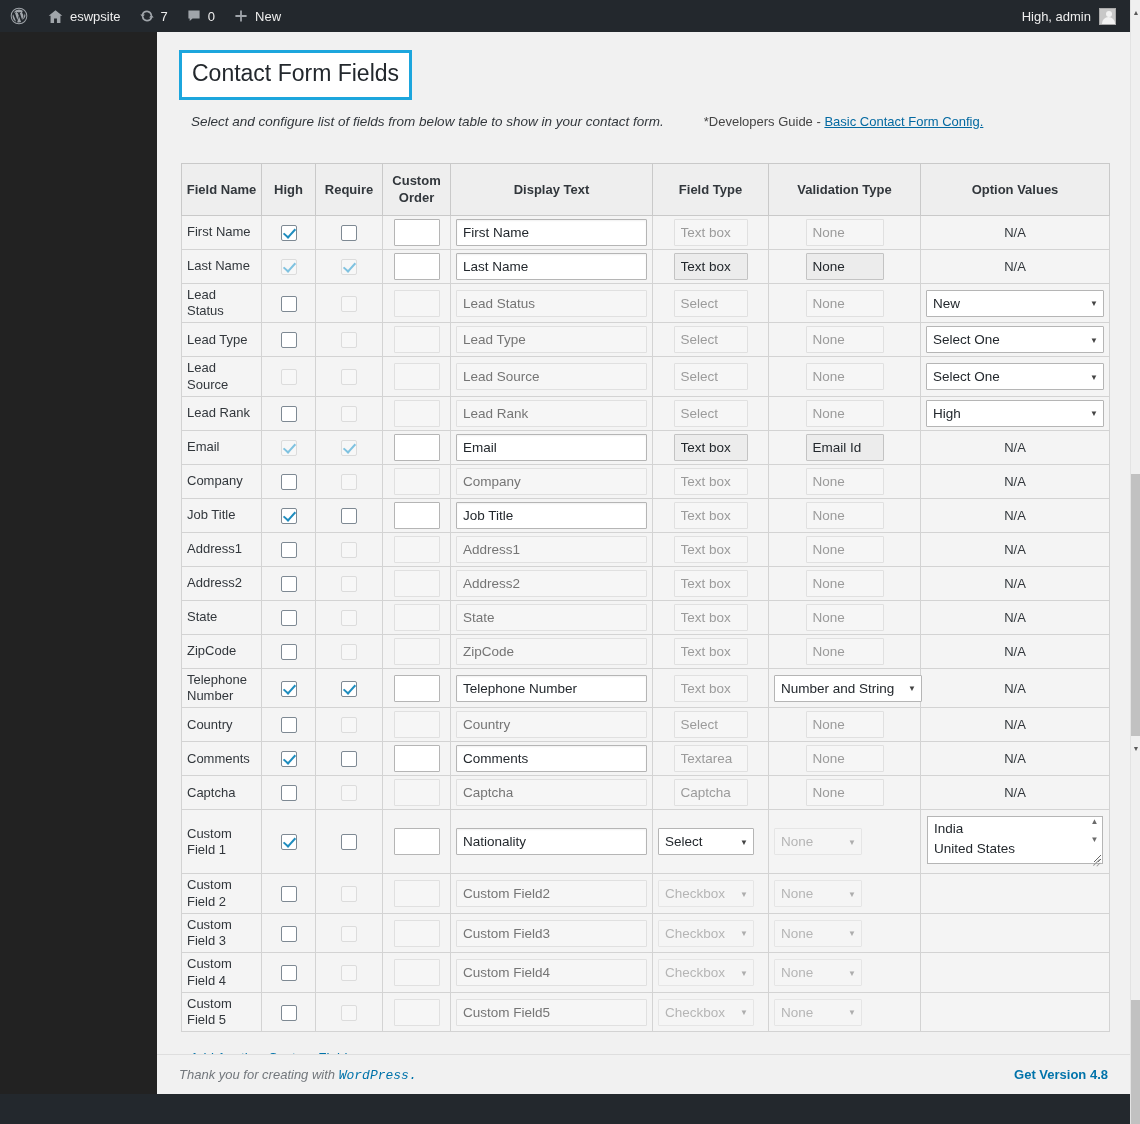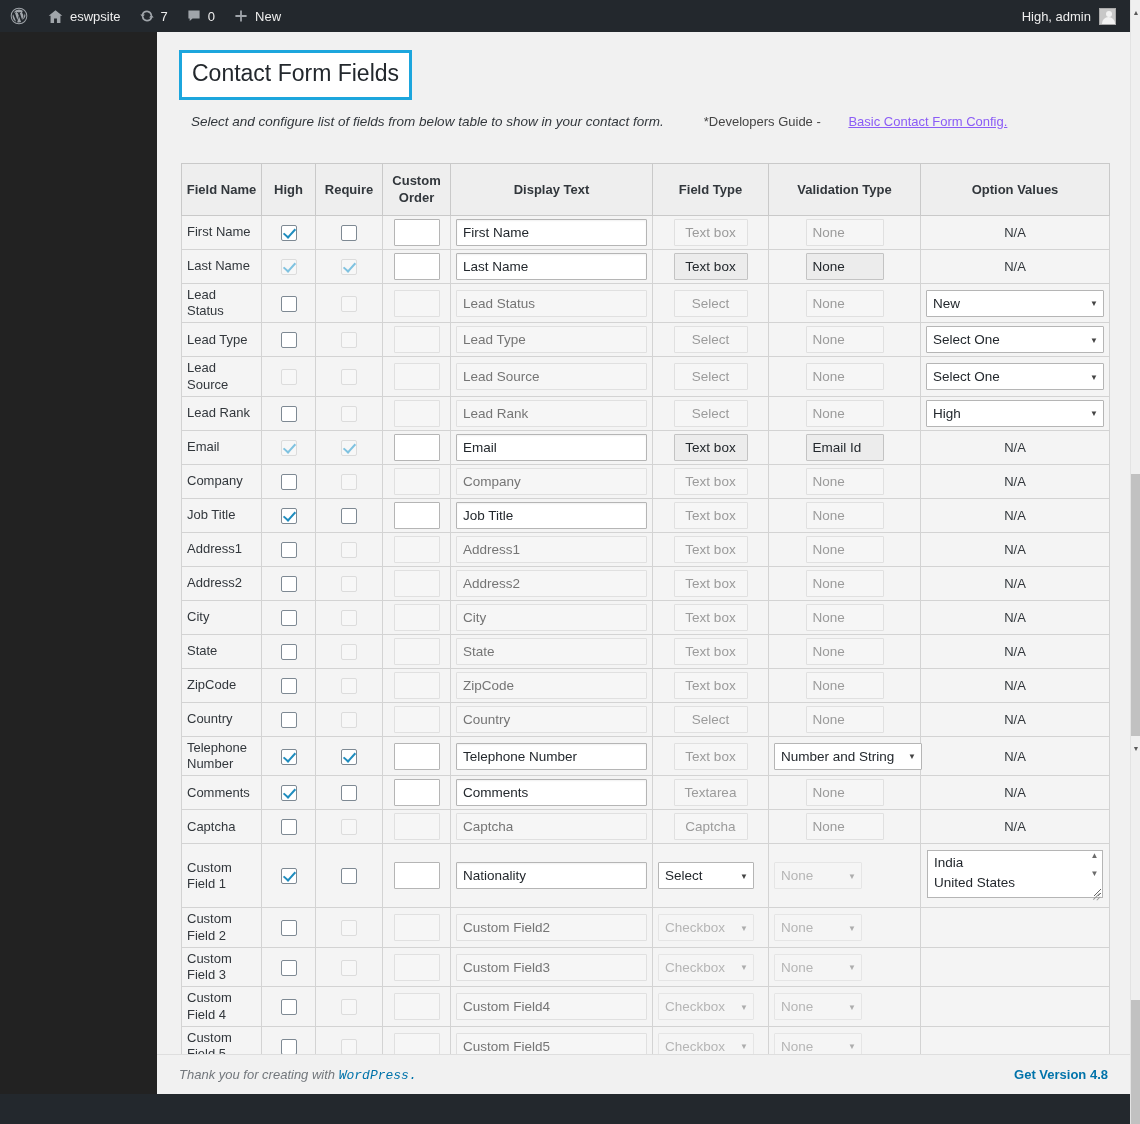--- a/index.html
+++ b/index.html
@@ -97,21 +97,21 @@
     color: #32373c;
     display: flex;
     align-items: baseline;
   }
   .subline .devguide {
     margin-left: 40px;
     font-style: normal;
     color: #444;
     font-size: 13px;
   }
-  .subline .devguide a { color: #8b5cf6; text-decoration: underline; margin-left: 24px; }
+  .subline .devguide a { color: #0369a1; text-decoration: underline; }
 
   
   .tablewrap { margin: 34px 0 0 2px; }
   table.cfields {
     border-collapse: collapse;
     border-spacing: 0;
     width: 928px;
     background: #f4f4f4;
     border: 1px solid #c9c9c9;
     table-layout: fixed;
@@ -199,21 +199,21 @@
     border-color: #e0e0e0;
     color: #9b9b9b;
     box-shadow: none;
   }
   input.readonly-dark {
     background: #ececec !important;
     border-color: #c3c3c3 !important;
     color: #23282d !important;
     font-weight: normal;
   }
-  input.ftype { width: 74px; text-align: center; }
+  input.ftype { width: 74px; text-align: left; }
   input.vtype { width: 78px; text-align: left; }
 
   select.sel {
     width: 100%;
     height: 27px;
     font-size: 13.5px;
     font-family: "Liberation Sans", sans-serif;
     padding: 1px 20px 1px 6px;
     border: 1px solid #b5b5b5;
     background-color: #fff;
@@ -549,69 +549,59 @@
               <td class="cname">Address2</td>
               <td class="center"><input type="checkbox" style=""></td>
               <td class="center"><input type="checkbox" disabled="" style=""></td>
               <td class="center"><input type="text" class="ord" disabled="" style=""></td>
               <td><input type="text" class="txt" disabled="" placeholder="Address2" style=""></td>
               <td class="center"><input type="text" class="txt ftype" disabled="" value="Text box" style=""></td>
               <td class="center"><input type="text" class="txt vtype" disabled="" value="None" style=""></td>
               <td class="center">N/A</td>
             </tr>
             <tr>
-              <td class="cname">City</td>
-              <td class="center"><input type="checkbox" style=""></td>
-              <td class="center"><input type="checkbox" disabled="" style=""></td>
-              <td class="center"><input type="text" class="ord" disabled="" style=""></td>
-              <td><input type="text" class="txt" disabled="" placeholder="City" style=""></td>
-              <td class="center"><input type="text" class="txt ftype" disabled="" value="Text box" style=""></td>
-              <td class="center"><input type="text" class="txt vtype" disabled="" value="None" style=""></td>
-              <td class="center">N/A</td>
-            </tr>
-            <tr>
               <td class="cname">State</td>
               <td class="center"><input type="checkbox" style=""></td>
               <td class="center"><input type="checkbox" disabled="" style=""></td>
               <td class="center"><input type="text" class="ord" disabled="" style=""></td>
               <td><input type="text" class="txt" disabled="" placeholder="State" style=""></td>
               <td class="center"><input type="text" class="txt ftype" disabled="" value="Text box" style=""></td>
               <td class="center"><input type="text" class="txt vtype" disabled="" value="None" style=""></td>
               <td class="center">N/A</td>
             </tr>
             <tr>
               <td class="cname">ZipCode</td>
               <td class="center"><input type="checkbox" style=""></td>
               <td class="center"><input type="checkbox" disabled="" style=""></td>
               <td class="center"><input type="text" class="ord" disabled="" style=""></td>
               <td><input type="text" class="txt" disabled="" placeholder="ZipCode" style=""></td>
               <td class="center"><input type="text" class="txt ftype" disabled="" value="Text box" style=""></td>
-              <td class="center"><input type="text" class="txt vtype" disabled="" value="None" style=""></td>
-              <td class="center">N/A</td>
-            </tr>
-            <tr>
-              <td class="cname">Country</td>
-              <td class="center"><input type="checkbox" style=""></td>
-              <td class="center"><input type="checkbox" disabled="" style=""></td>
-              <td class="center"><input type="text" class="ord" disabled="" style=""></td>
-              <td><input type="text" class="txt" disabled="" placeholder="Country" style=""></td>
-              <td class="center"><input type="text" class="txt ftype" disabled="" value="Select" style=""></td>
               <td class="center"><input type="text" class="txt vtype" disabled="" value="None" style=""></td>
               <td class="center">N/A</td>
             </tr>
             <tr>
               <td class="cname">Telephone Number</td>
               <td class="center"><input type="checkbox" checked="" style=""></td>
               <td class="center"><input type="checkbox" checked="" style=""></td>
               <td class="center"><input type="text" class="ord" style=""></td>
               <td><input type="text" class="txt" value="Telephone Number" style=""></td>
               <td class="center"><input type="text" class="txt ftype" disabled="" value="Text box" style=""></td>
               <td class="center">
                 <span class="selwrap phone"><select class="sel"><option>Number and String</option></select></span>
               </td>
+              <td class="center">N/A</td>
+            </tr>
+            <tr>
+              <td class="cname">Country</td>
+              <td class="center"><input type="checkbox" style=""></td>
+              <td class="center"><input type="checkbox" disabled="" style=""></td>
+              <td class="center"><input type="text" class="ord" disabled="" style=""></td>
+              <td><input type="text" class="txt" disabled="" placeholder="Country" style=""></td>
+              <td class="center"><input type="text" class="txt ftype" disabled="" value="Select" style=""></td>
+              <td class="center"><input type="text" class="txt vtype" disabled="" value="None" style=""></td>
               <td class="center">N/A</td>
             </tr>
             <tr>
               <td class="cname">Comments</td>
               <td class="center"><input type="checkbox" checked="" style=""></td>
               <td class="center"><input type="checkbox" style=""></td>
               <td class="center"><input type="text" class="ord" style=""></td>
               <td><input type="text" class="txt" value="Comments" style=""></td>
               <td class="center"><input type="text" class="txt ftype" disabled="" value="Textarea" style=""></td>
               <td class="center"><input type="text" class="txt vtype" disabled="" value="None" style=""></td>

